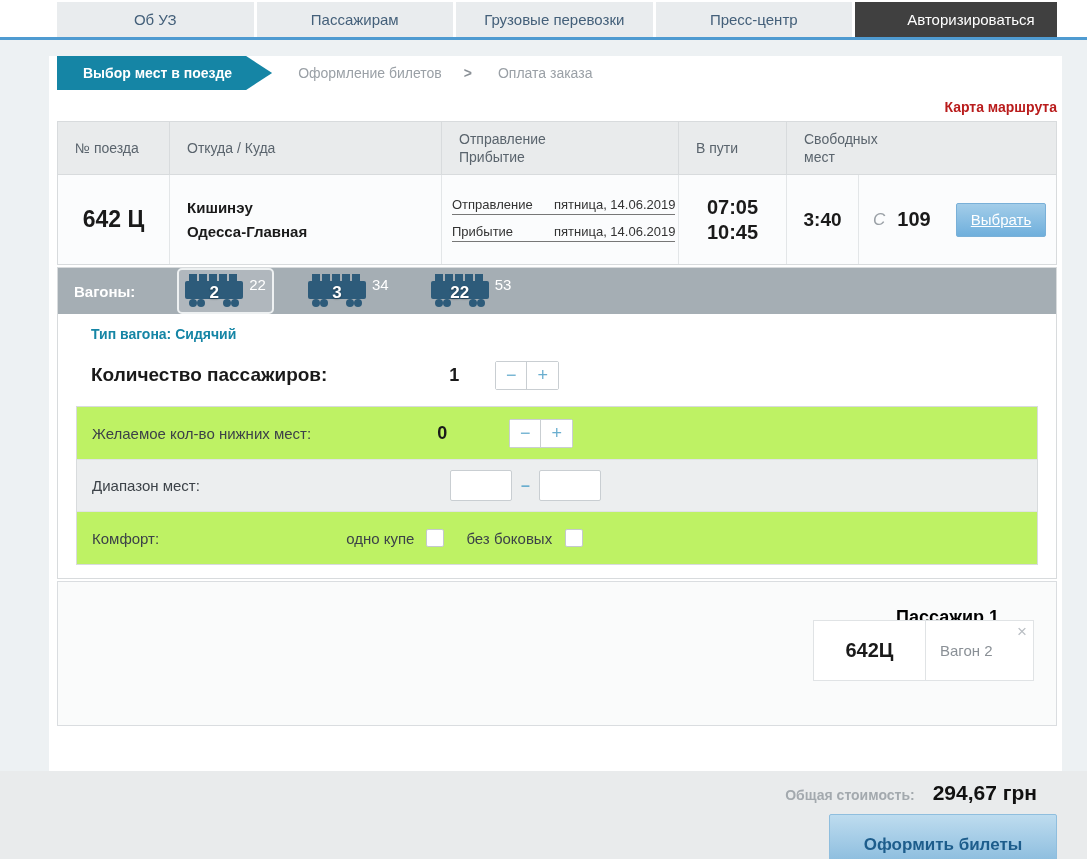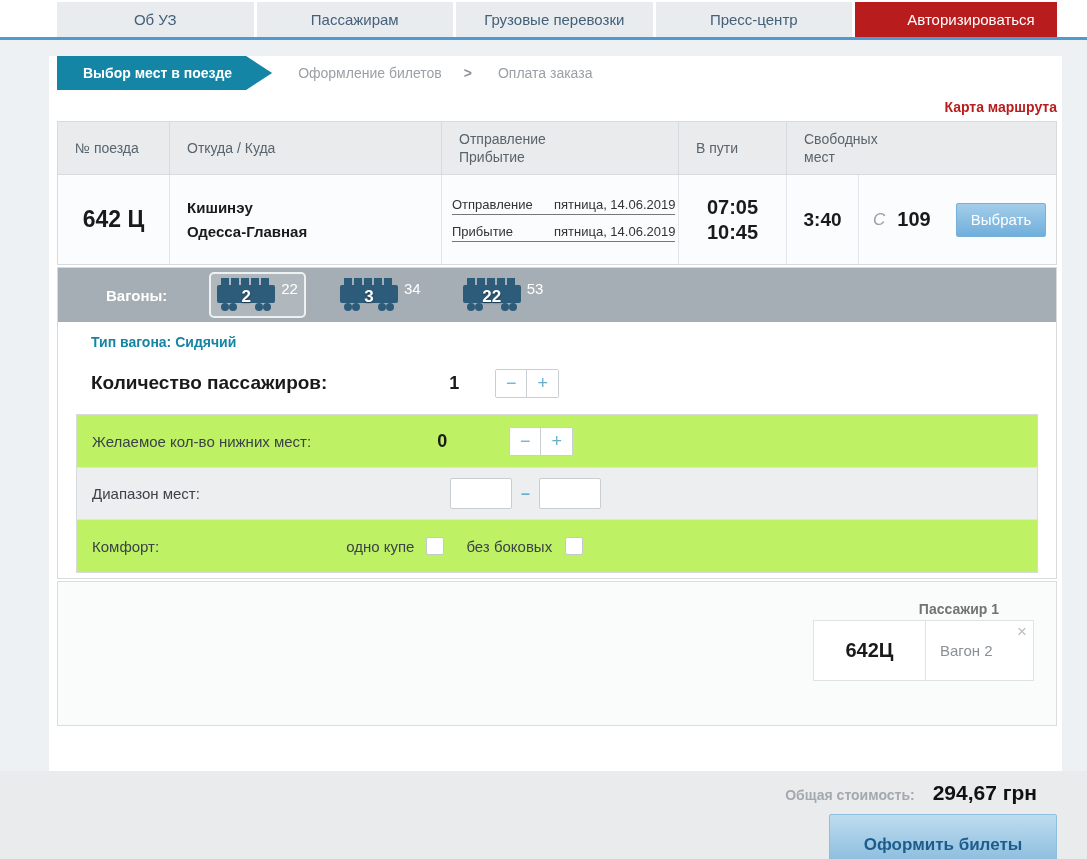--- a/index.html
+++ b/index.html
@@ -13,21 +13,21 @@
   }
 
   
   .nav-bar { background:#fff; border-bottom:3px solid #4f9bd1; height:40px; }
   .nav-tabs { margin-left:57px; width:1000px; display:flex; gap:3px; padding-top:2px; }
   .nav-tab {
     flex:1; height:35px; background:#e9ecee; color:#44607a;
     display:flex; align-items:center; justify-content:center;
     font-size:15px; cursor:pointer;
   }
-  .nav-tab.active { flex:none; width:202px; background:#b91c1c; color:#fff;padding-left:30px; }
+  .nav-tab.active { flex:none; width:202px; background:#404040; color:#fff;padding-left:30px; }
 
   
   .page { background:#fff; margin-left:49px; width:1013px; height:715px; }
   .content { margin-left:8px; width:1000px; }
 
   .back-row { padding-top:21px; display:flex; align-items:center; gap:10px; cursor:pointer; }
   .back-row svg { display:block; }
   .back-label { font-size:15px; font-weight:bold; color:#1a1a1a; }
 
   .steps-row { margin-top:16px; display:flex; align-items:center; }
@@ -64,26 +64,26 @@
   .date-line .dl-label { width:102px; border-bottom:1px solid #777; padding-bottom:2px; }
   .date-line .dl-value { border-bottom:1px solid #777; padding-bottom:2px; }
   .cell-times { flex-direction:column; align-items:center; justify-content:center; font-size:20px; font-weight:bold; line-height:25px; }
   .cell-dur { align-items:center; justify-content:center; font-size:19px; font-weight:bold; }
   .cell-seats { align-items:center; padding:0 10px 0 14px; gap:12px; }
   .seat-class { font-style:italic; color:#9aa0a6; font-size:17px; }
   .seat-count { font-size:20px; font-weight:bold; }
   .select-btn {
     margin-left:auto; width:90px; height:34px; border:1px solid #79b0d8; border-radius:2px;
     background:linear-gradient(#a3cde9,#6fafdc); color:#fff; font-size:15px;
-    font-family:"Liberation Sans", sans-serif; cursor:pointer;
+    font-family:"Liberation Sans", sans-serif; cursor:pointer;text-decoration:underline;
   }
 
   
   .wagon-panel { margin-top:2px; border:1px solid #d8dbdd; background:#fff; height:312px; }
-  .wagon-bar { background:#a5aeb4; height:54px; display:flex; align-items:center; padding-left:48px; gap:26px; }
+  .wagon-bar { background:#a5aeb4; height:46px; display:flex; align-items:center; padding-left:16px; gap:26px; }
   .wagon-bar-label { color:#fff; font-size:15px; font-weight:bold; margin-right:16px; }
   .wagon-item { display:flex; align-items:flex-start; gap:6px; cursor:pointer; padding:4px 6px; border:2px solid transparent; }
   .wagon-item.selected { border:2px solid #eef1f2; border-radius:5px; background:rgba(255,255,255,0.12); }
   .wagon-car { position:relative; width:58px; height:34px; }
   .wagon-car svg { display:block; }
   .wagon-num {
     position:absolute; left:0; right:0; top:9px; text-align:center;
     color:#fff; font-size:17px; font-weight:bold; text-shadow:0 1px 2px rgba(0,0,0,.45);
   }
   .wagon-seats { color:#fff; font-size:15px; margin-top:2px; }
@@ -117,21 +117,21 @@
   .cb-label { font-size:15px; color:#3c4248; }
   .checkbox {
     width:18px; height:18px; border:1px solid #c4c9cd; background:#fff; border-radius:2px;
     display:inline-block; cursor:pointer;
   }
   .cw1 { margin-left:187px; } .cw1 .checkbox { margin-left:12px; }
   .cw2 { margin-left:22px; } .cw2 .checkbox { margin-left:13px; }
 
   
   .passenger-panel { position:relative; margin-top:2px; border:1px solid #dadde0; background:#fafbfb; height:145px; }
-  .passenger-title { position:absolute; top:19px; right:57px; font-size:14px; font-weight:bold; color:#737373; }
+  .passenger-title { position:absolute; top:25px; right:57px; font-size:18px; font-weight:bold; color:#000000; }
   .passenger-box { position:absolute; top:38px; right:22px; width:221px; height:61px; background:#fff; border:1px solid #e0e3e5; display:flex; }
   .pb-train { width:111px; display:flex; align-items:center; justify-content:center; font-size:20px; font-weight:bold; }
   .pb-wagon { position:relative; flex:1; border-left:1px solid #e0e3e5; display:flex; align-items:center; padding-left:14px; color:#8a9096; font-size:15px; }
   .pb-close { position:absolute; top:2px; right:6px; color:#b9bec3; font-size:17px; cursor:pointer; line-height:1; }
 
   
   .bottom-strip { background:#e9ebec; height:104px; padding-top:10px; }
   .bottom-inner { margin-left:57px; width:1000px; }
   .total-row { display:flex; justify-content:flex-end; align-items:baseline; gap:18px; padding-right:20px; height:26px; }
   .total-label { color:#a3a9ae; font-size:14px; font-weight:bold; }

